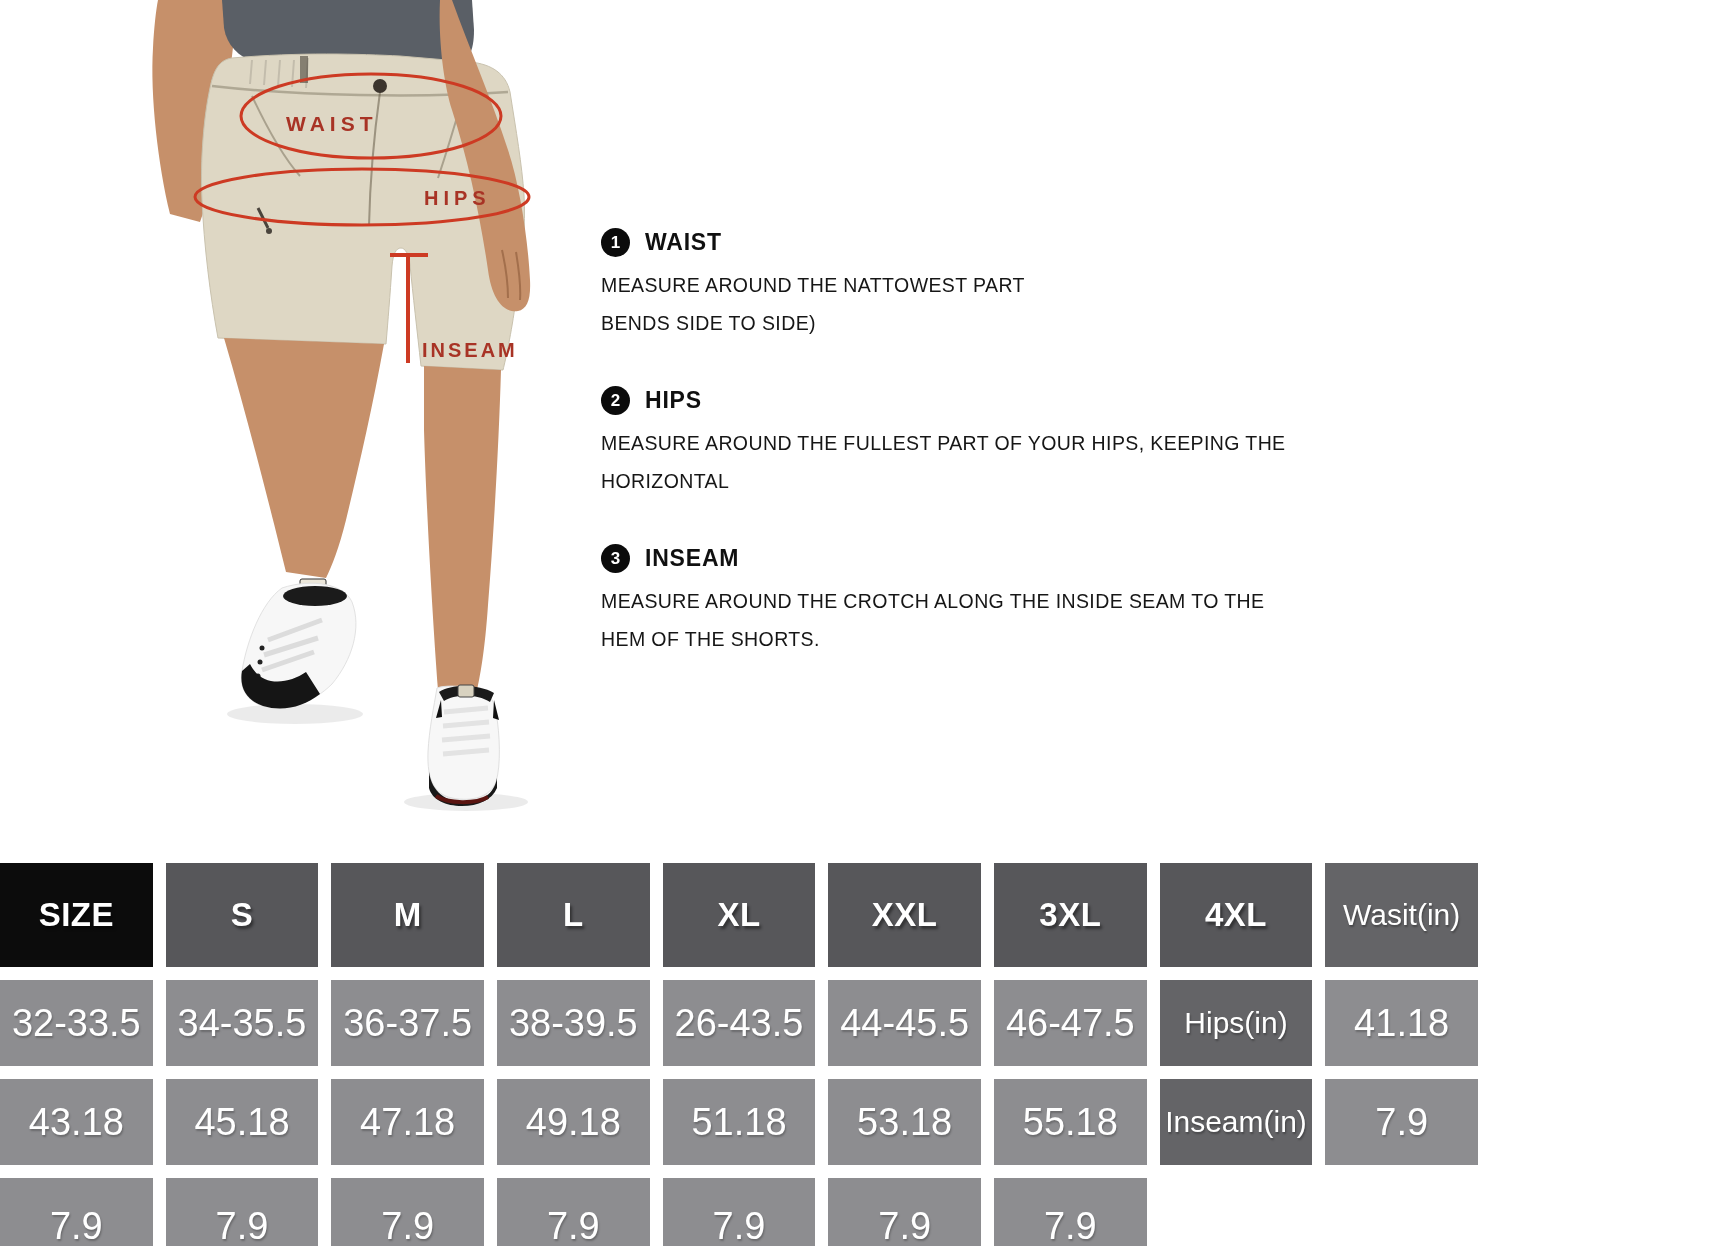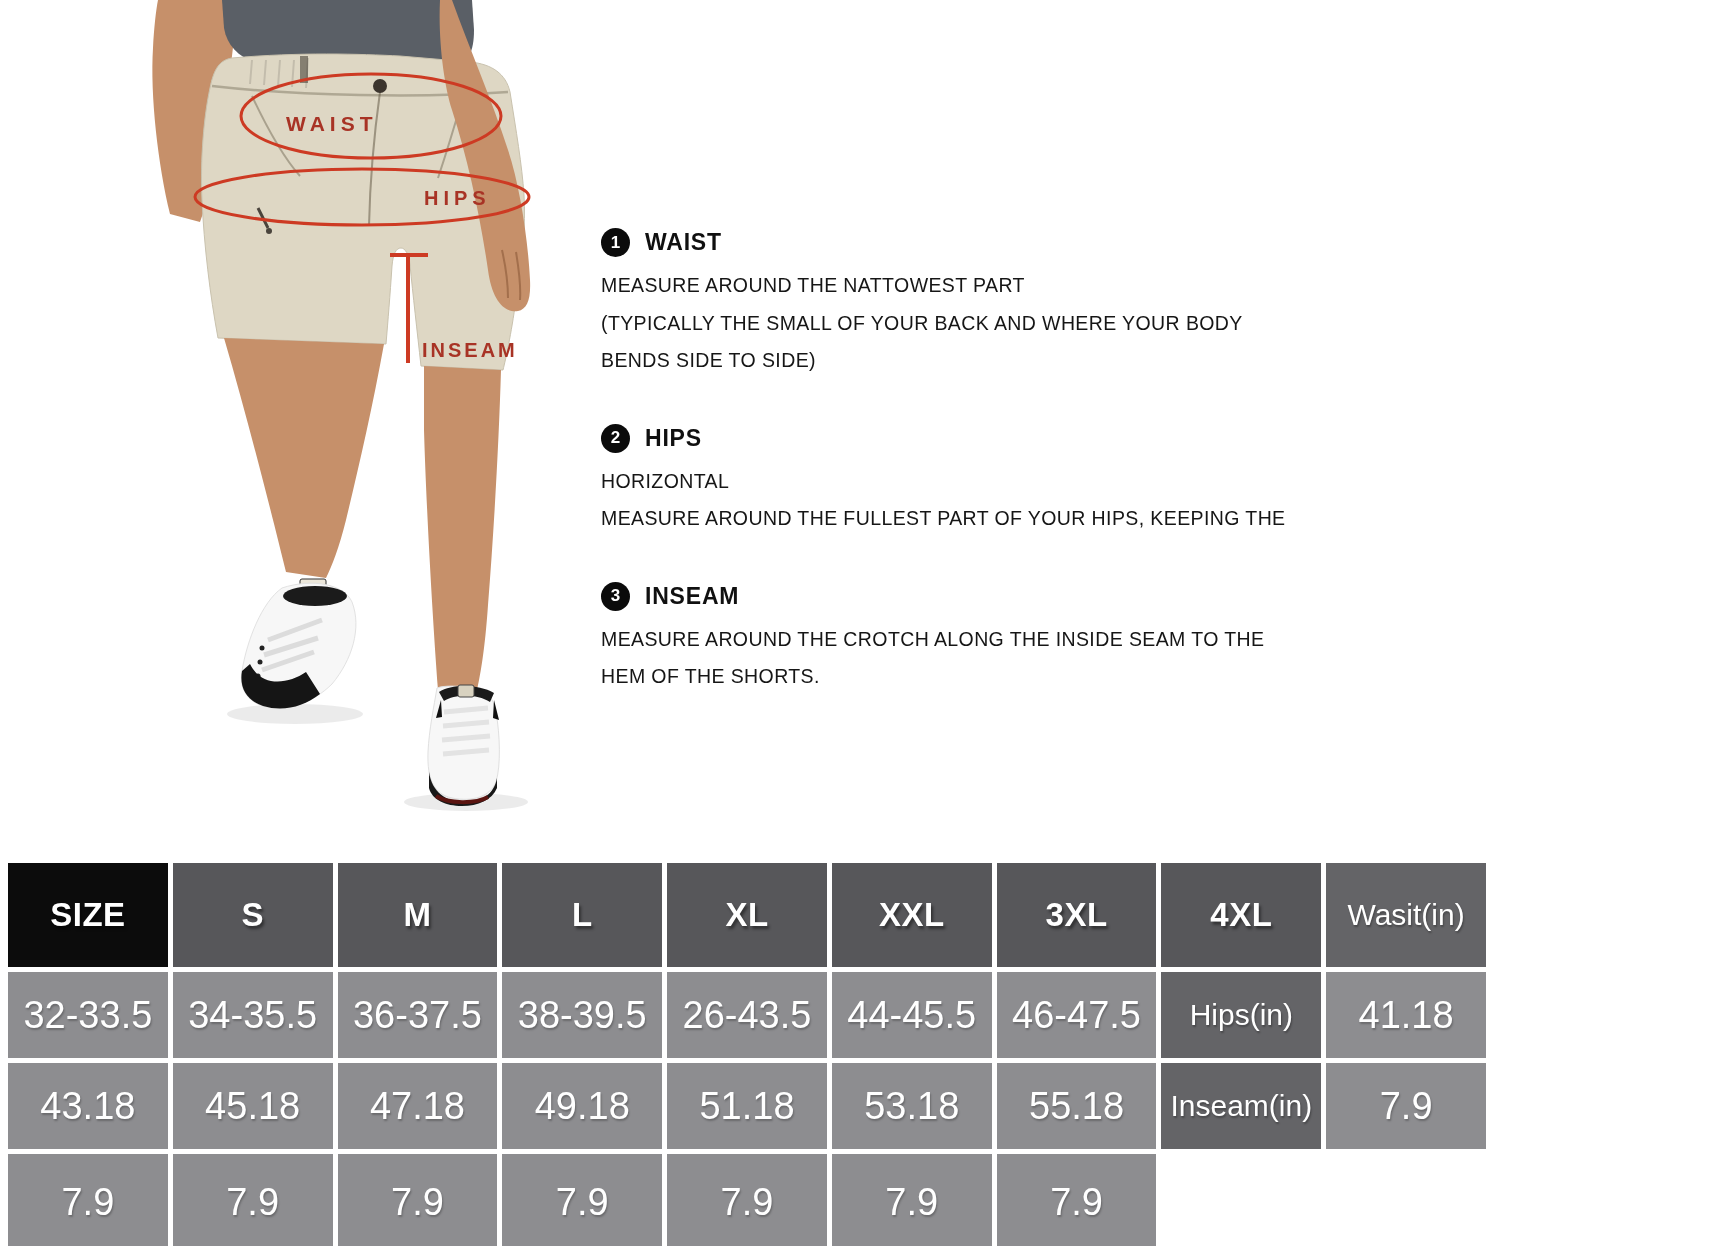--- a/index.html
+++ b/index.html
@@ -19,24 +19,24 @@
   .badge{
     width:29px;height:29px;border-radius:50%;background:#0b0b0b;color:#ffffff;
     font-weight:bold;font-size:17px;display:flex;align-items:center;justify-content:center;
     flex:0 0 auto;
   }
   .sec-title{font-size:23px;font-weight:bold;color:#101010;letter-spacing:.8px;}
   .sec-line{font-size:19.5px;color:#161616;line-height:37.5px;letter-spacing:.4px;white-space:nowrap;}
 
   
   .size-table{
-    position:absolute;left:8px;top:858px;width:1478px;height:388px;
+    position:absolute;left:0;top:858px;width:1478px;height:388px;
     display:grid;grid-template-columns:repeat(9,1fr);
     grid-template-rows:104px 86px 86px 97px;
-    gap:5px;background:var(--table_border);
+    gap:13px;background:var(--table_border);
     padding-top:5px;box-sizing:border-box;
   }
   .cell{display:flex;align-items:center;justify-content:center;color:#ffffff;}
   .cell.header{
     background:var(--table_header_bg);font-size:33px;font-weight:bold;
     text-shadow:2px 3px 3px rgba(0,0,0,.45);letter-spacing:.5px;
   }
   .cell.size-corner{background:var(--table_size_bg);}
   .cell.row-label{background:var(--table_label_bg);font-size:30px;text-shadow:1px 2px 2px rgba(0,0,0,.3);}
   .cell.data{background:var(--table_cell_bg);font-size:38px;text-shadow:1px 2px 2px rgba(0,0,0,.25);}
@@ -103,31 +103,30 @@
 </svg>
 
 <div class="instructions">
 
   <div class="section">
     <div class="sec-head">
       <div class="badge">1</div>
       <div class="sec-title">WAIST</div>
     </div>
     <div class="sec-line">MEASURE AROUND THE NATTOWEST PART</div>
-    <div class="sec-line">(TYPICALLY THE SMALL OF YOUR BACK AND WHERE YOUR BODY</div>
     <div class="sec-line">BENDS SIDE TO SIDE)</div>
   </div>
 
   <div class="section">
     <div class="sec-head">
       <div class="badge">2</div>
       <div class="sec-title">HIPS</div>
     </div>
+    <div class="sec-line">MEASURE AROUND THE FULLEST PART OF YOUR HIPS, KEEPING THE</div>
     <div class="sec-line">HORIZONTAL</div>
-    <div class="sec-line">MEASURE AROUND THE FULLEST PART OF YOUR HIPS, KEEPING THE</div>
   </div>
 
   <div class="section">
     <div class="sec-head">
       <div class="badge">3</div>
       <div class="sec-title">INSEAM</div>
     </div>
     <div class="sec-line">MEASURE AROUND THE CROTCH ALONG THE INSIDE SEAM TO THE</div>
     <div class="sec-line">HEM OF THE SHORTS.</div>
   </div>

